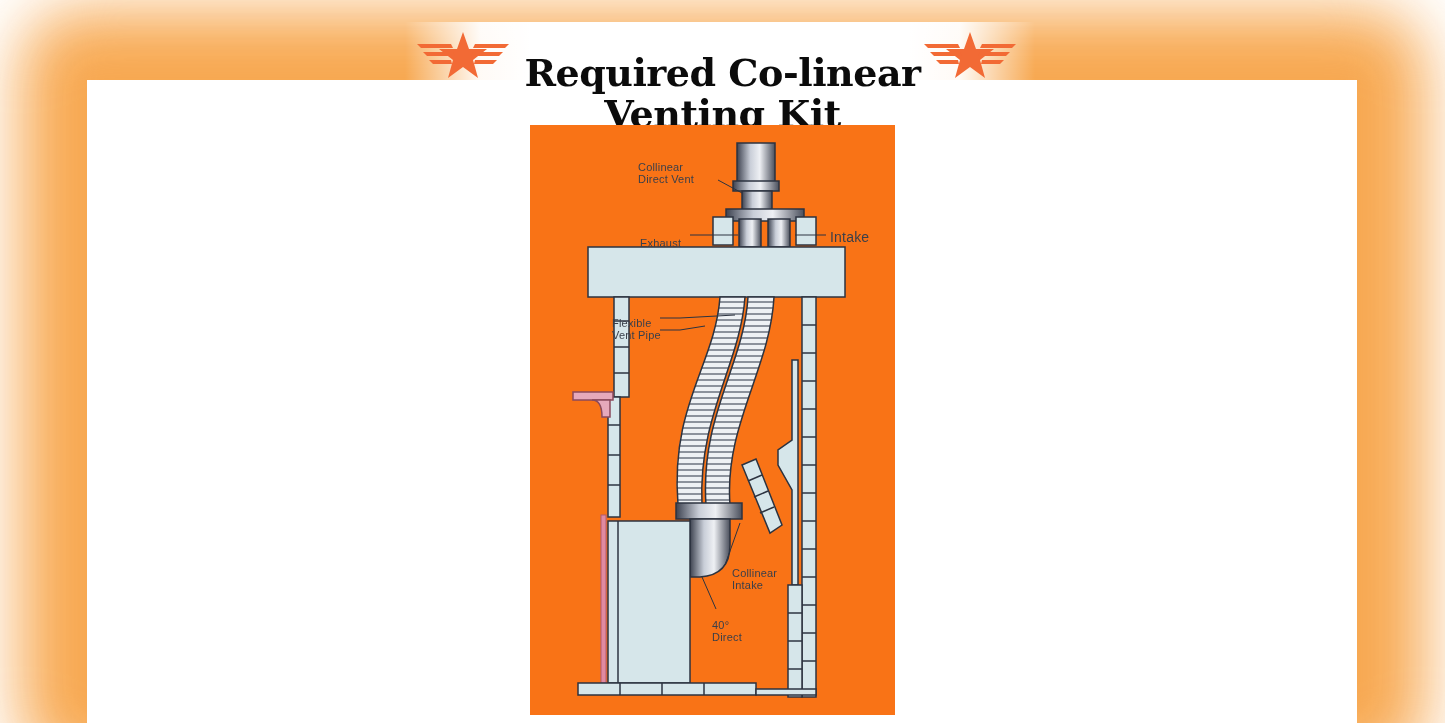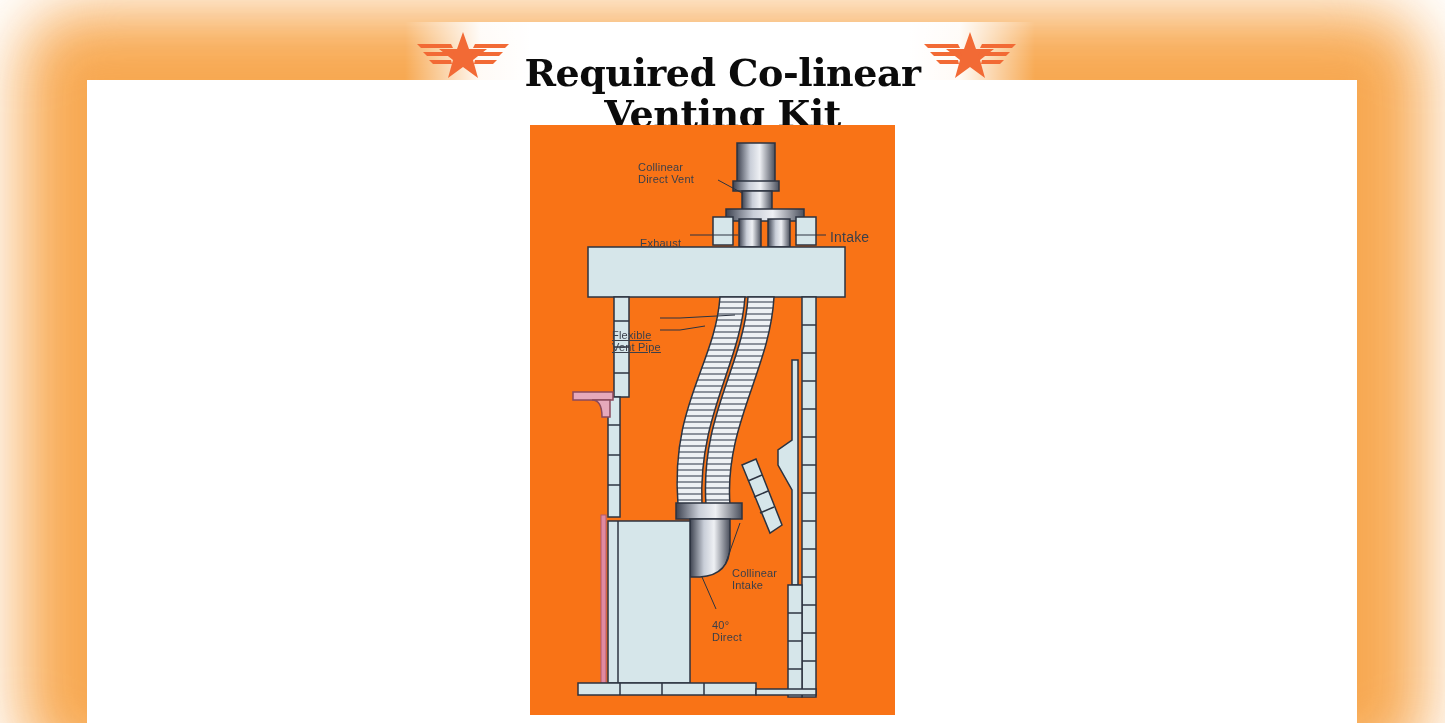--- a/index.html
+++ b/index.html
@@ -163,21 +163,21 @@
       <line x1="195" y1="440" x2="210" y2="398" stroke-width="1"></line>
       <line x1="186" y1="484" x2="172" y2="452" stroke-width="1"></line>
     </g>
   </svg>
   <div class="lbl" style="left:108px; top:36px;">
     <div>Collinear</div>
     <div>Direct Vent</div>
   </div>
   <div class="lbl" style="left:110px; top:104px;margin-top:8px;">Exhaust</div>
   <div class="lbl" style="left:300px; top:106px; font-size:14px;">Intake</div>
-  <div class="lbl" style="left:82px; top:204px;text-decoration:underline;">
+  <div class="lbl" style="left:82px; top:192px;">
     <div>Flexible</div>
     <div>Vent Pipe</div>
   </div>
   <div class="lbl" style="left:202px; top:442px;">
     <div>Collinear</div>
     <div>Intake</div>
   </div>
   <div class="lbl" style="left:182px; top:494px;">
     <div>40°</div>
     <div>Direct</div>

